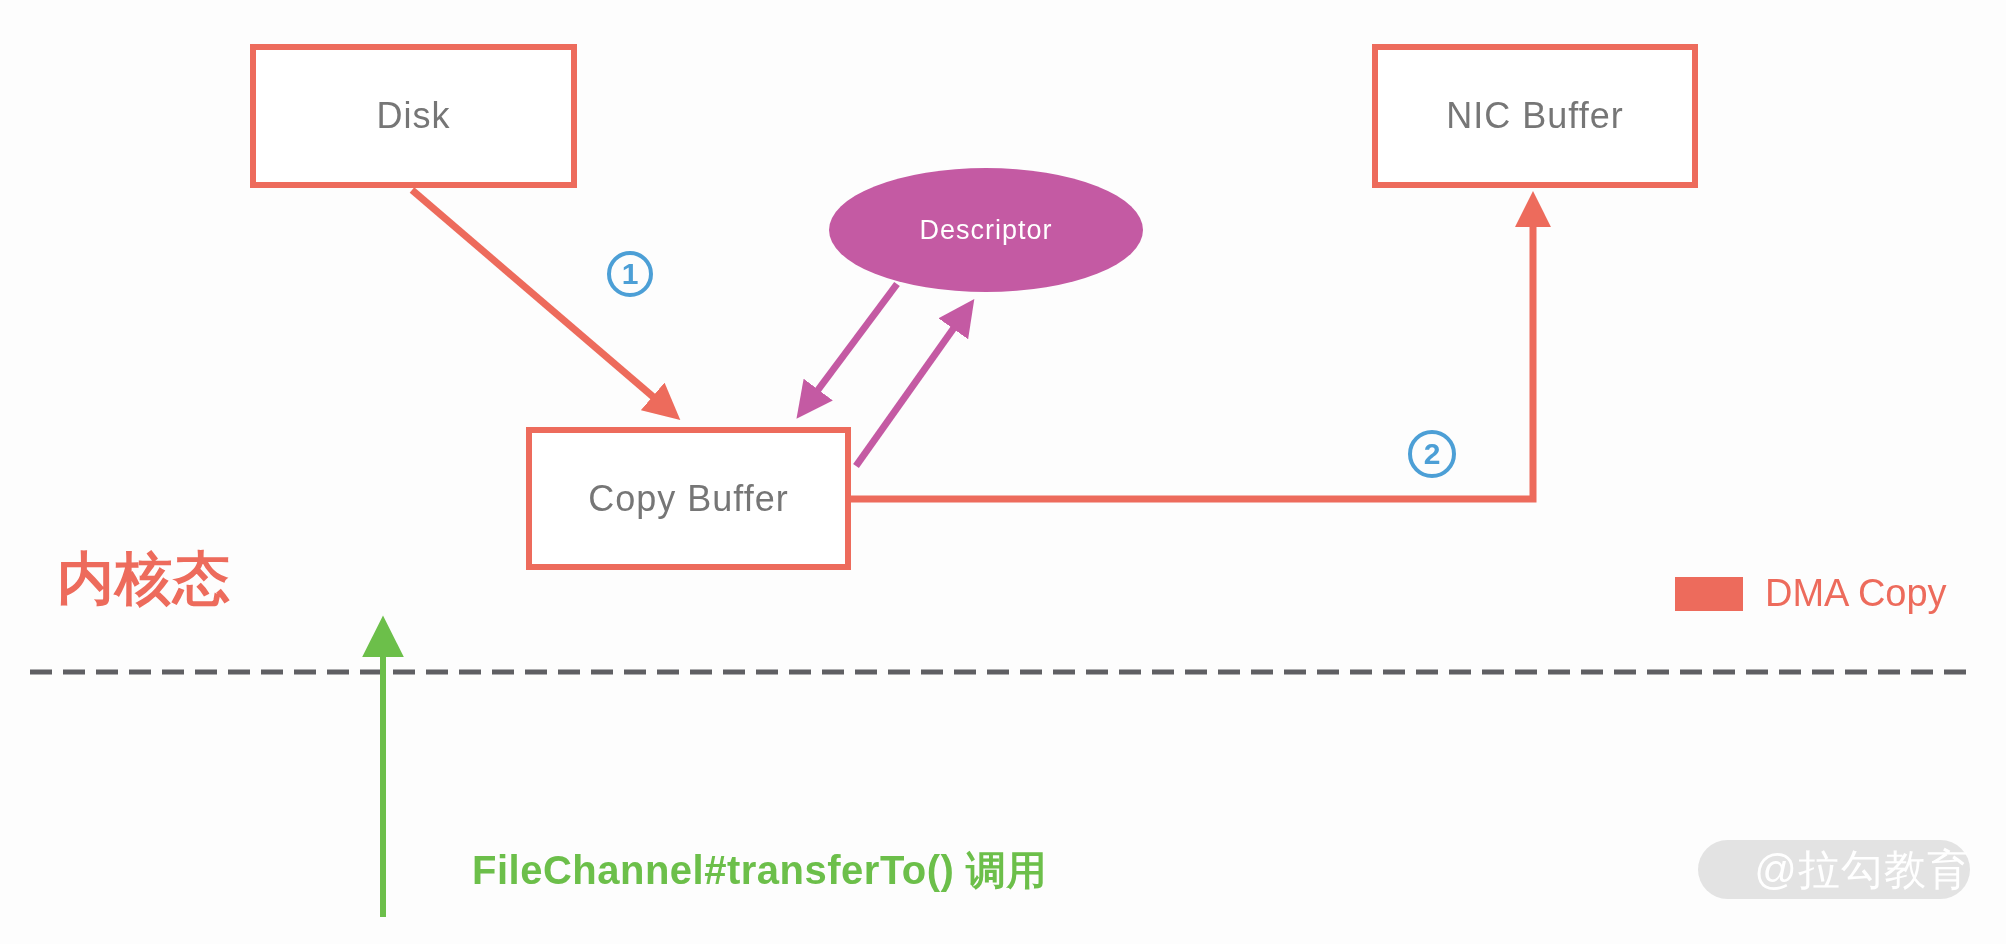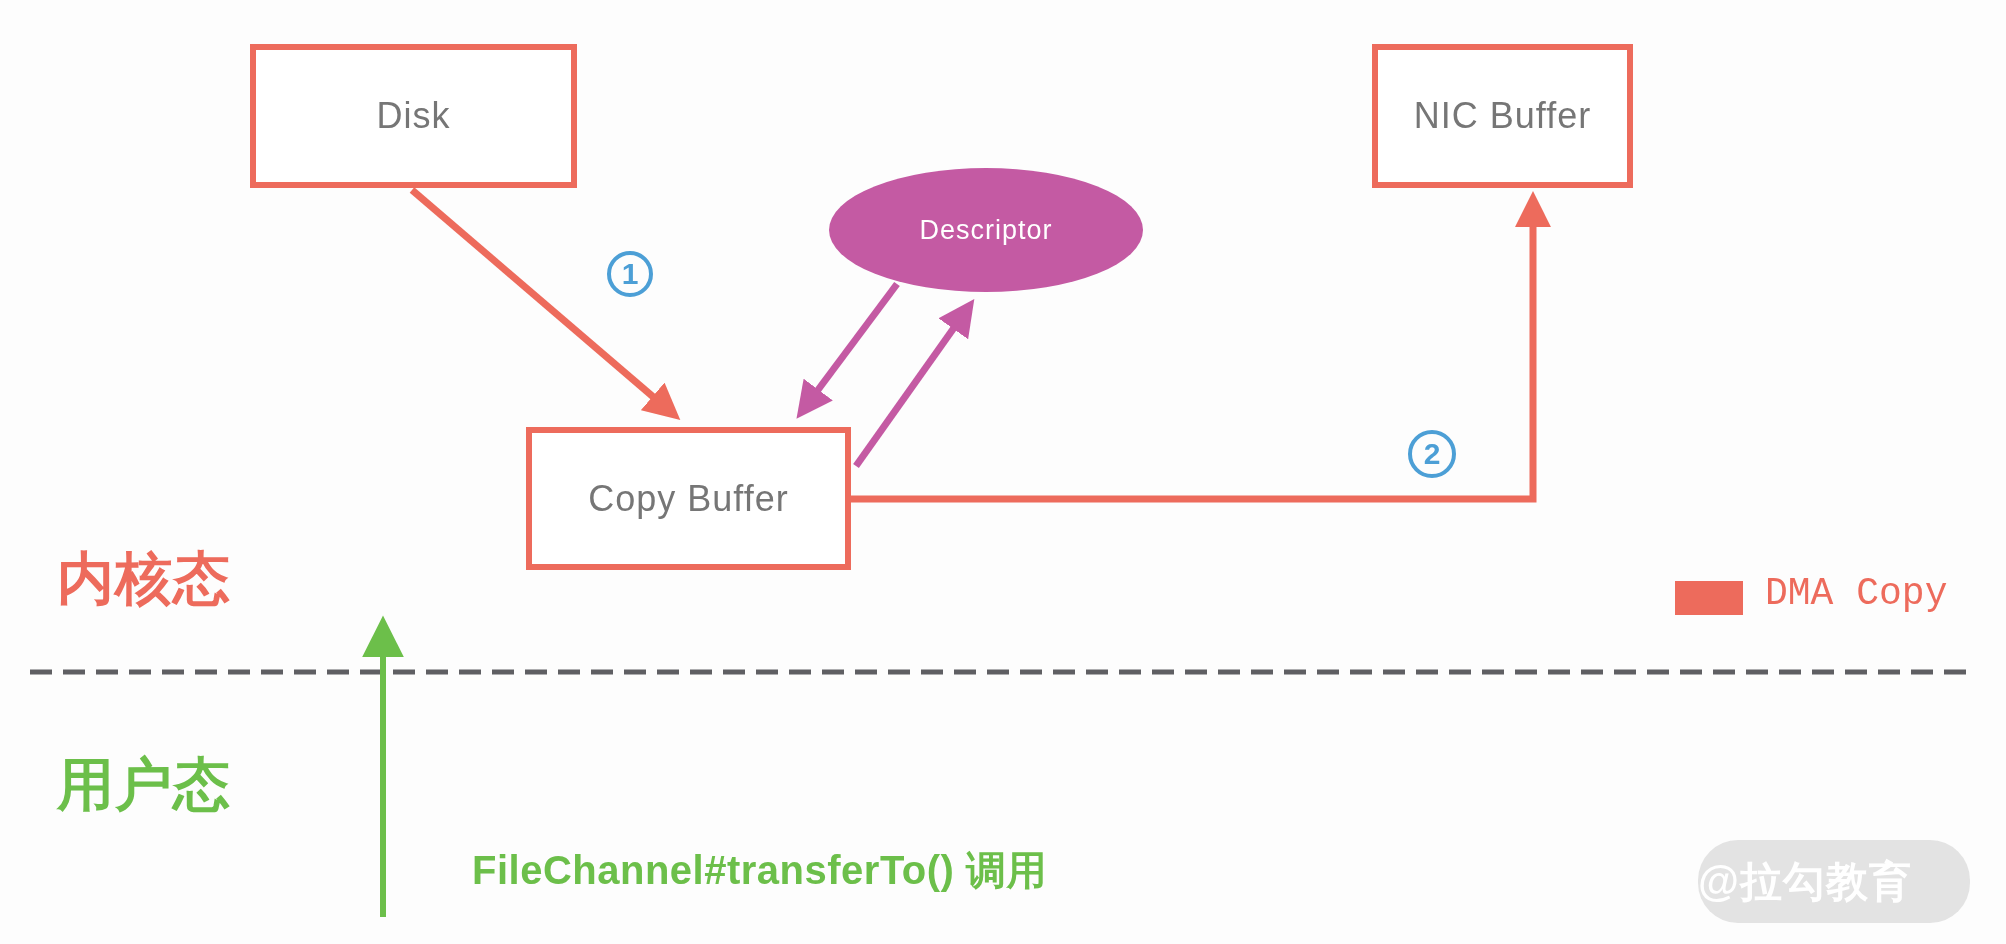--- a/index.html
+++ b/index.html
@@ -25,21 +25,21 @@
   .stroke-dashed{stroke:var(--divider-gray);stroke-width:5;fill:none;stroke-dasharray:22 11;}
   .head-red{fill:var(--dma-red);}
   .head-purple{fill:var(--descriptor-purple);}
   .head-green{fill:var(--user-green);}
 
   
   .box{position:absolute;background:#ffffff;border:6px solid var(--dma-red);
        display:flex;align-items:center;justify-content:center;
        color:var(--node-text-gray);font-size:36px;letter-spacing:1px;}
   .box-disk{left:250px;top:44px;width:327px;height:144px;}
-  .box-nic{left:1372px;top:44px;width:261px;height:144px;}
+  .box-nic{left:1372px;top:44px;width:326px;height:144px;}
   .box-read{left:526px;top:427px;width:325px;height:143px;}
 
   .ellipse{position:absolute;left:829px;top:168px;width:314px;height:124px;
        background:var(--descriptor-purple);border-radius:50%;
        display:flex;align-items:center;justify-content:center;
        color:#ffffff;font-size:27px;letter-spacing:1px;}
 
   
   .step-badge{position:absolute;width:46px;height:46px;border-radius:50%;
        border:4px solid var(--step-blue);color:var(--step-blue);
@@ -50,29 +50,29 @@
 
   
   .zone-label{position:absolute;font-size:57px;font-weight:700;letter-spacing:1px;}
   .zone-kernel{left:57px;top:541px;color:var(--dma-red);}
   .zone-user{left:57px;top:747px;color:var(--user-green);}
 
   .call-label{position:absolute;left:472px;top:843px;font-size:40px;font-weight:600;
        color:var(--user-green);letter-spacing:0.5px;}
 
   
-  .legend{position:absolute;left:1675px;top:572px;display:flex;align-items:flex-end;font-family:Liberation Mono, monospace;}
+  .legend{position:absolute;left:1675px;top:572px;display:flex;align-items:flex-start;}
   .legend-swatch{width:68px;height:34px;background:var(--dma-red);margin-top:5px;}
   .legend-label{margin-left:22px;color:var(--dma-red);font-size:38px;font-weight:500;}
 
   
-  .watermark{position:absolute;left:1698px;top:840px;width:272px;height:83px;
+  .watermark{position:absolute;left:1698px;top:840px;width:272px;height:59px;
        background:var(--watermark-bg);border-radius:40px;
-       display:flex;align-items:center;justify-content:flex-start;
-       color:var(--watermark-text);font-size:42px;font-weight:700;letter-spacing:1px;}
+       display:flex;align-items:center;justify-content:flex-end;
+       color:var(--watermark-text);font-size:42px;font-weight:400;letter-spacing:1px;}
 </style>
 </head>
 <body>
 
 <div class="stage">
 
   <svg class="layer" width="2006" height="944" viewBox="0 0 2006 944">
     <defs>
       <marker id="mh-red" viewBox="0 0 10 10" refX="7" refY="5" markerWidth="5.2" markerHeight="5.2" orient="auto">
         <path class="head-red" d="M0,0 L10,5 L0,10 z"></path>
@@ -115,21 +115,20 @@
   </div>
 
   <div class="step-badge step-1">
     <span>1</span>
   </div>
   <div class="step-badge step-2">
     <span>2</span>
   </div>
 
   <div class="zone-label zone-kernel">内核态</div>
-  <div class="zone-label zone-user">用户态</div>
 
   <div class="call-label">FileChannel#transferTo() 调用</div>
 
   <div class="legend">
     <div class="legend-swatch"></div>
     <div class="legend-label">DMA Copy</div>
   </div>
 
   <div class="watermark">
     <span>@拉勾教育</span>

